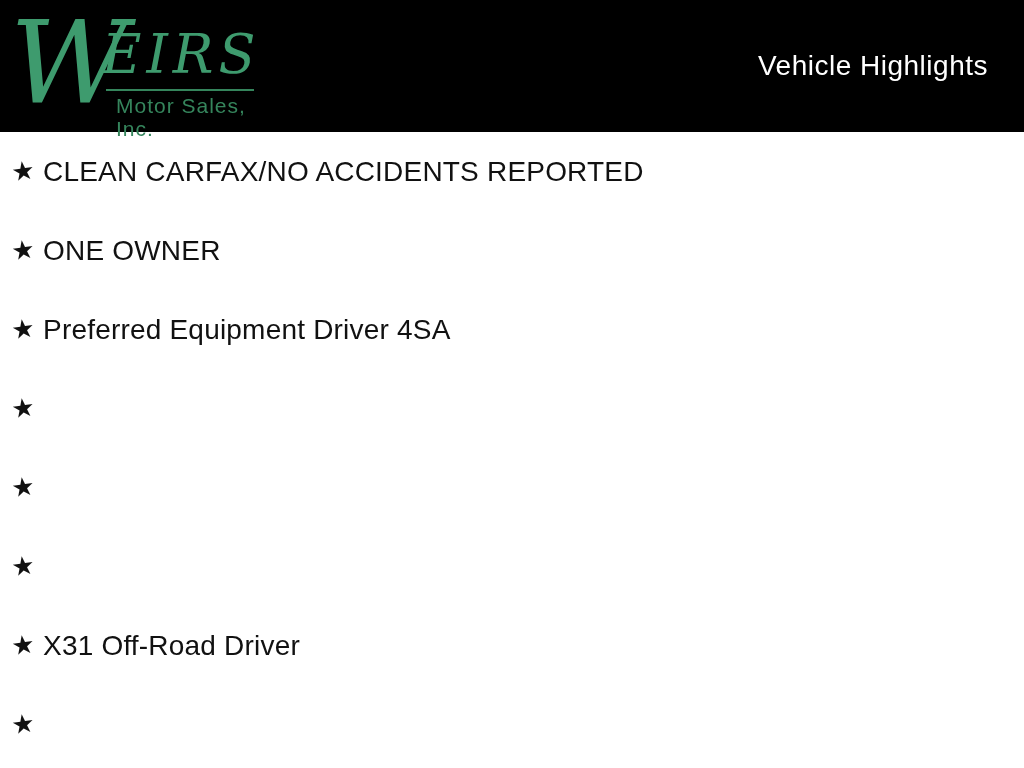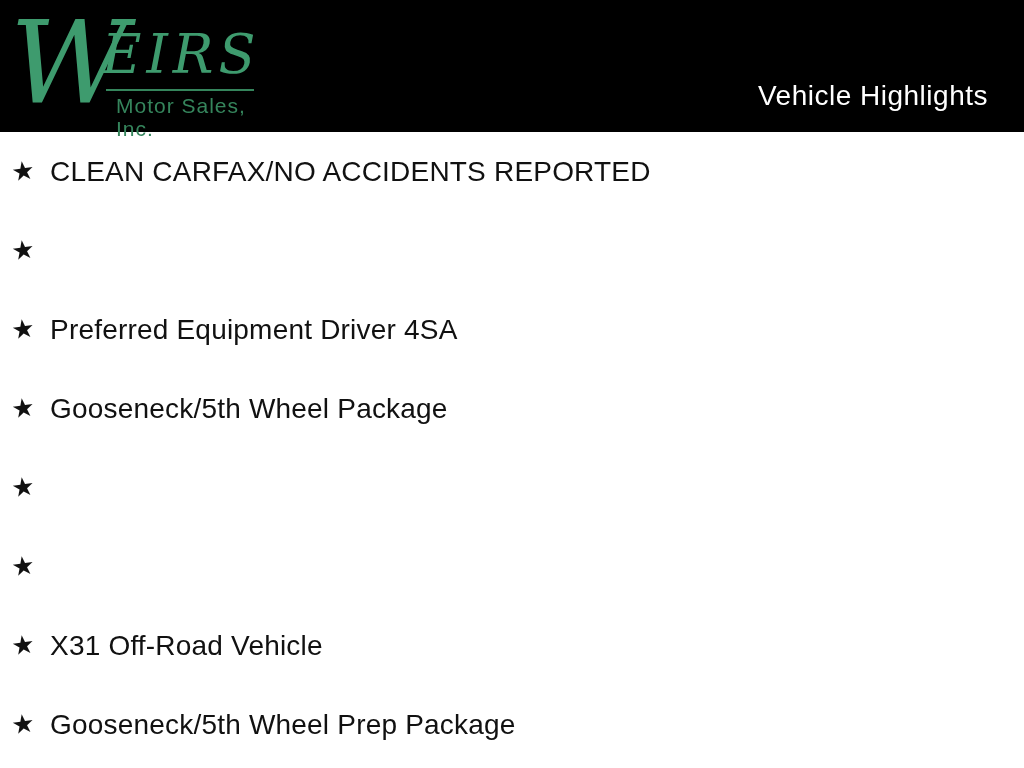--- a/index.html
+++ b/index.html
@@ -66,21 +66,20 @@
   .header-title {
     position: absolute;
     right: 36px;
     top: 50%;
     transform: translateY(-50%);
     color: #ffffff;
     font-size: 28px;
     font-weight: 400;
     letter-spacing: 0.5px;
     white-space: nowrap;
-    margin-top: 30px;
   }
   .highlights {
     list-style: none;
     width: 1024px;
   }
   .highlight-item {
     height: 79px;
     display: flex;
     align-items: center;
     padding-left: 8px;
@@ -88,21 +87,21 @@
   .star {
     display: inline-block;
     width: 30px;
     text-align: center;
     font-size: 26px;
     color: #111111;
     transform: rotate(-8deg);
     flex: 0 0 auto;
   }
   .highlight-text {
-    margin-left: 12px;
+    margin-left: 5px;
     font-size: 28px;
     color: #111111;
     letter-spacing: 0.2px;
     white-space: nowrap;
   }
 </style>
 </head>
 <body>
 
 <div class="header">
@@ -116,42 +115,41 @@
 </div>
 
 <ul class="highlights">
   <li class="highlight-item">
     <span class="star">★</span>
     <span class="highlight-text">CLEAN CARFAX/NO ACCIDENTS REPORTED</span>
   </li>
 
   <li class="highlight-item">
     <span class="star">★</span>
+    <span class="highlight-text">ONE OWNER</span>
   </li>
 
   <li class="highlight-item">
     <span class="star">★</span>
     <span class="highlight-text">Preferred Equipment Driver 4SA</span>
-  </li>
-
-  <li class="highlight-item">
-    <span class="star">★</span>
-    <span class="highlight-text">Gooseneck/5th Wheel Package</span>
   </li>
 
   <li class="highlight-item">
     <span class="star">★</span>
   </li>
 
   <li class="highlight-item">
     <span class="star">★</span>
   </li>
 
   <li class="highlight-item">
     <span class="star">★</span>
-    <span class="highlight-text">X31 Off-Road Vehicle</span>
   </li>
 
   <li class="highlight-item">
     <span class="star">★</span>
-    <span class="highlight-text">Gooseneck/5th Wheel Prep Package</span>
+    <span class="highlight-text">X31 Off-Road Driver</span>
+  </li>
+
+  <li class="highlight-item">
+    <span class="star">★</span>
   </li>
 </ul>
 
 </body></html>

